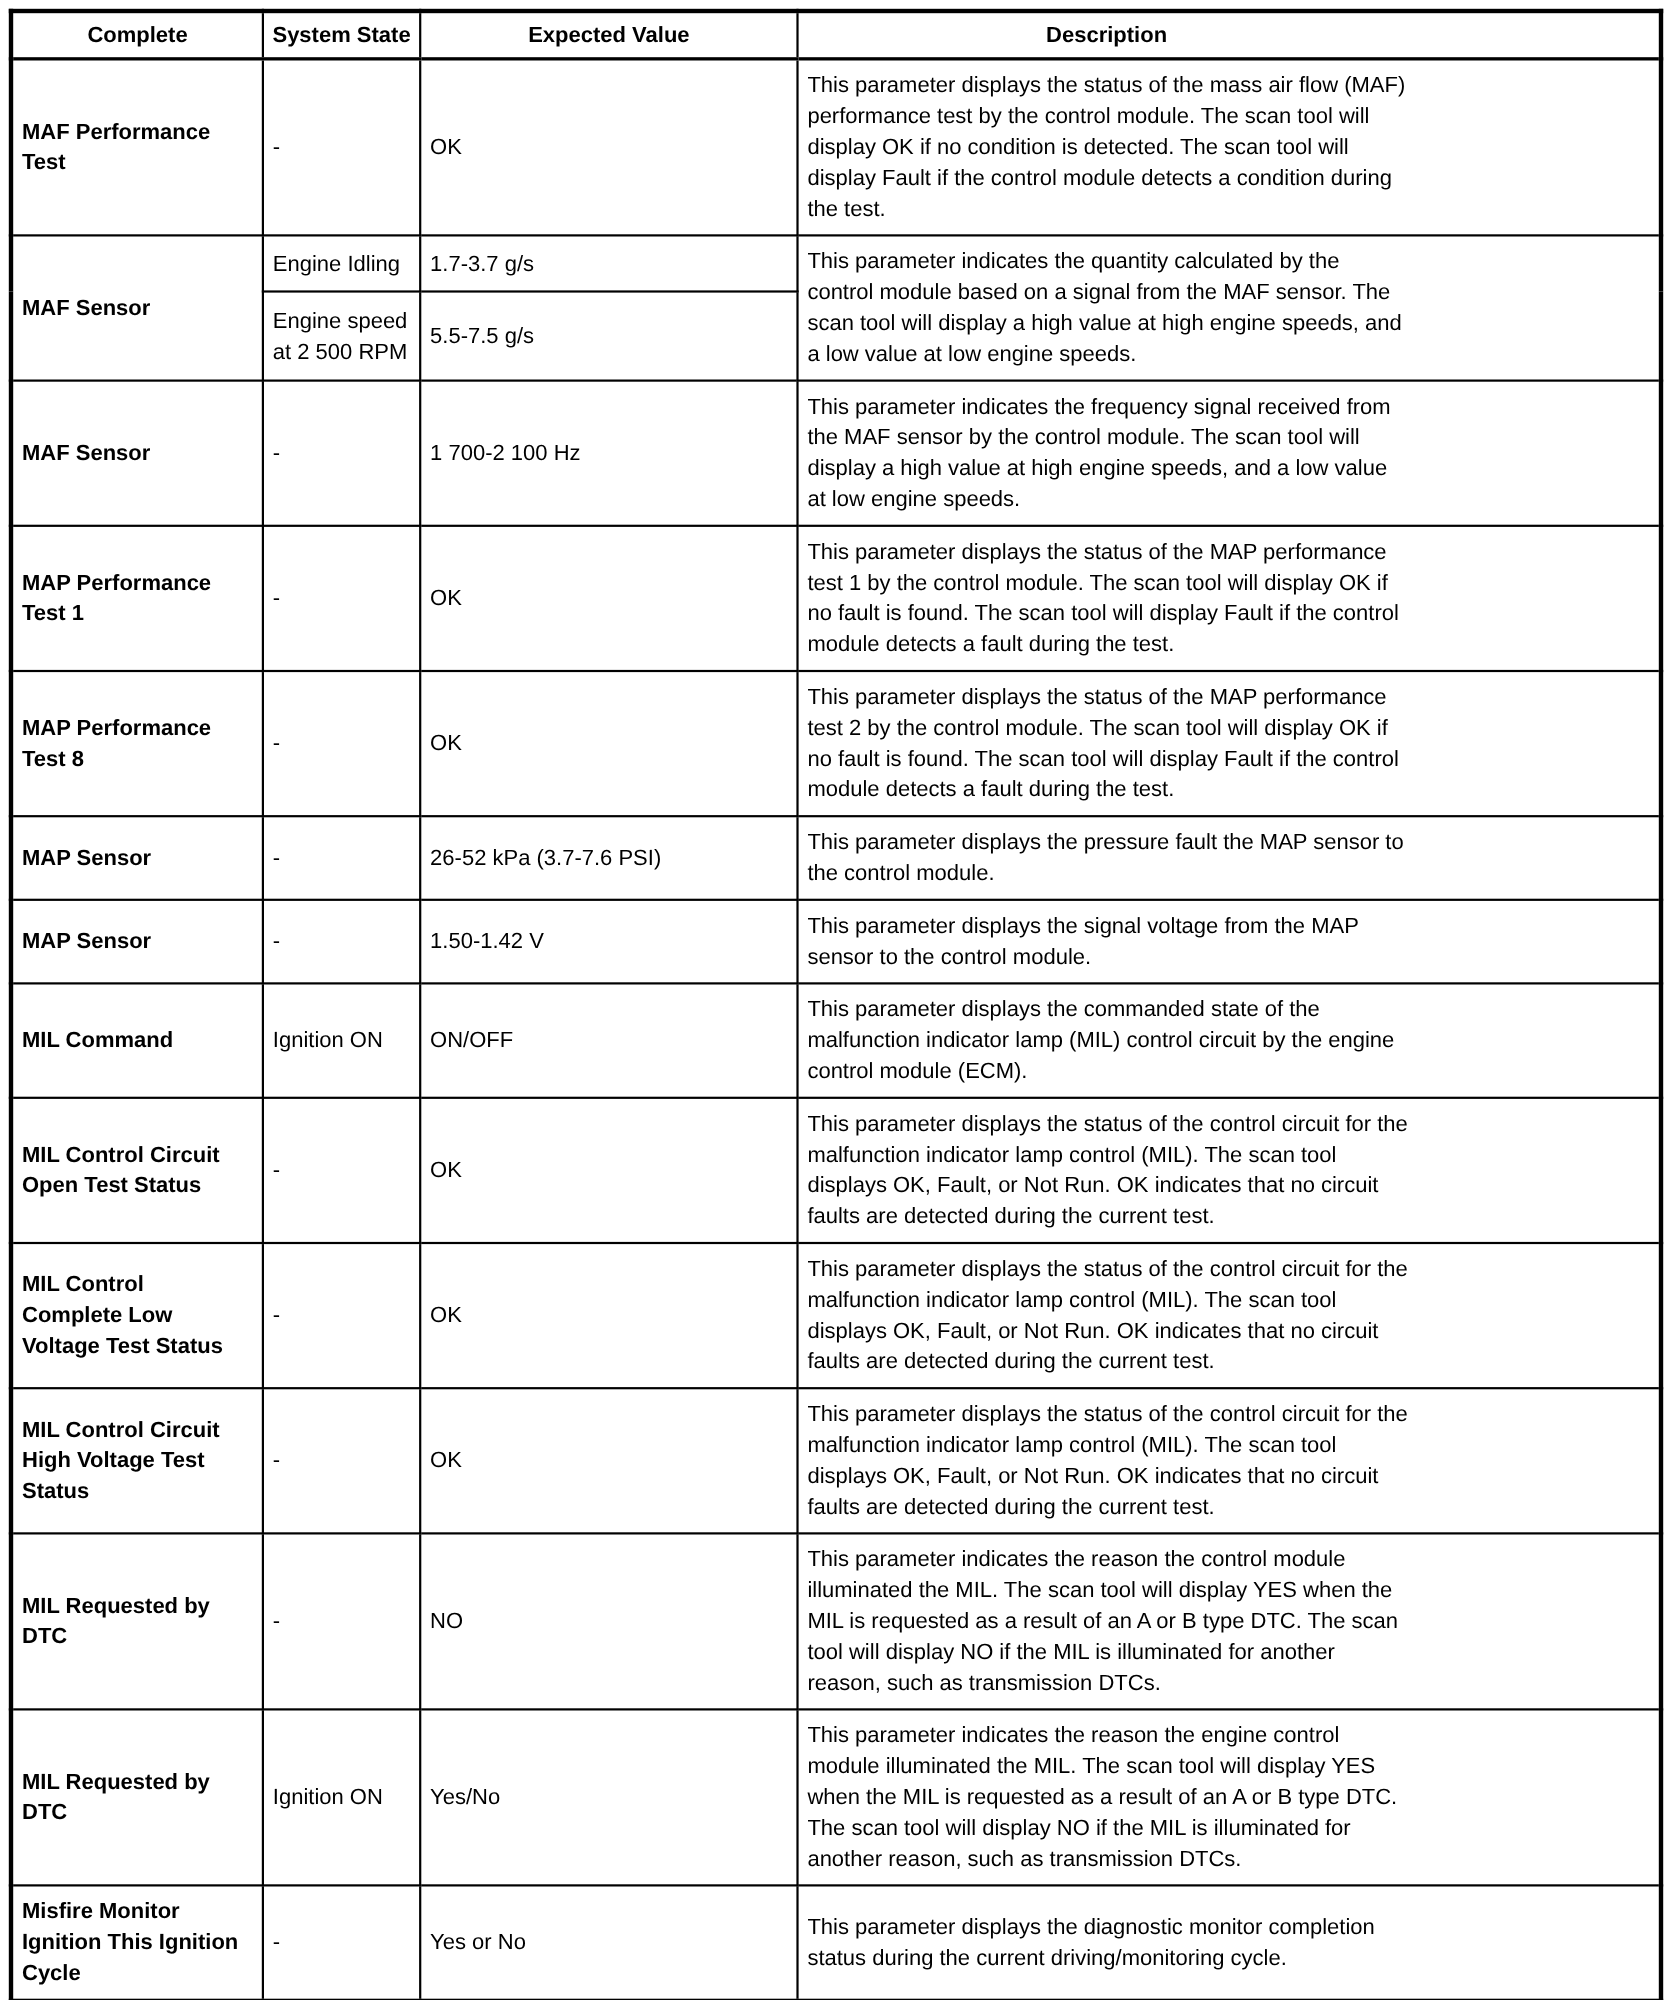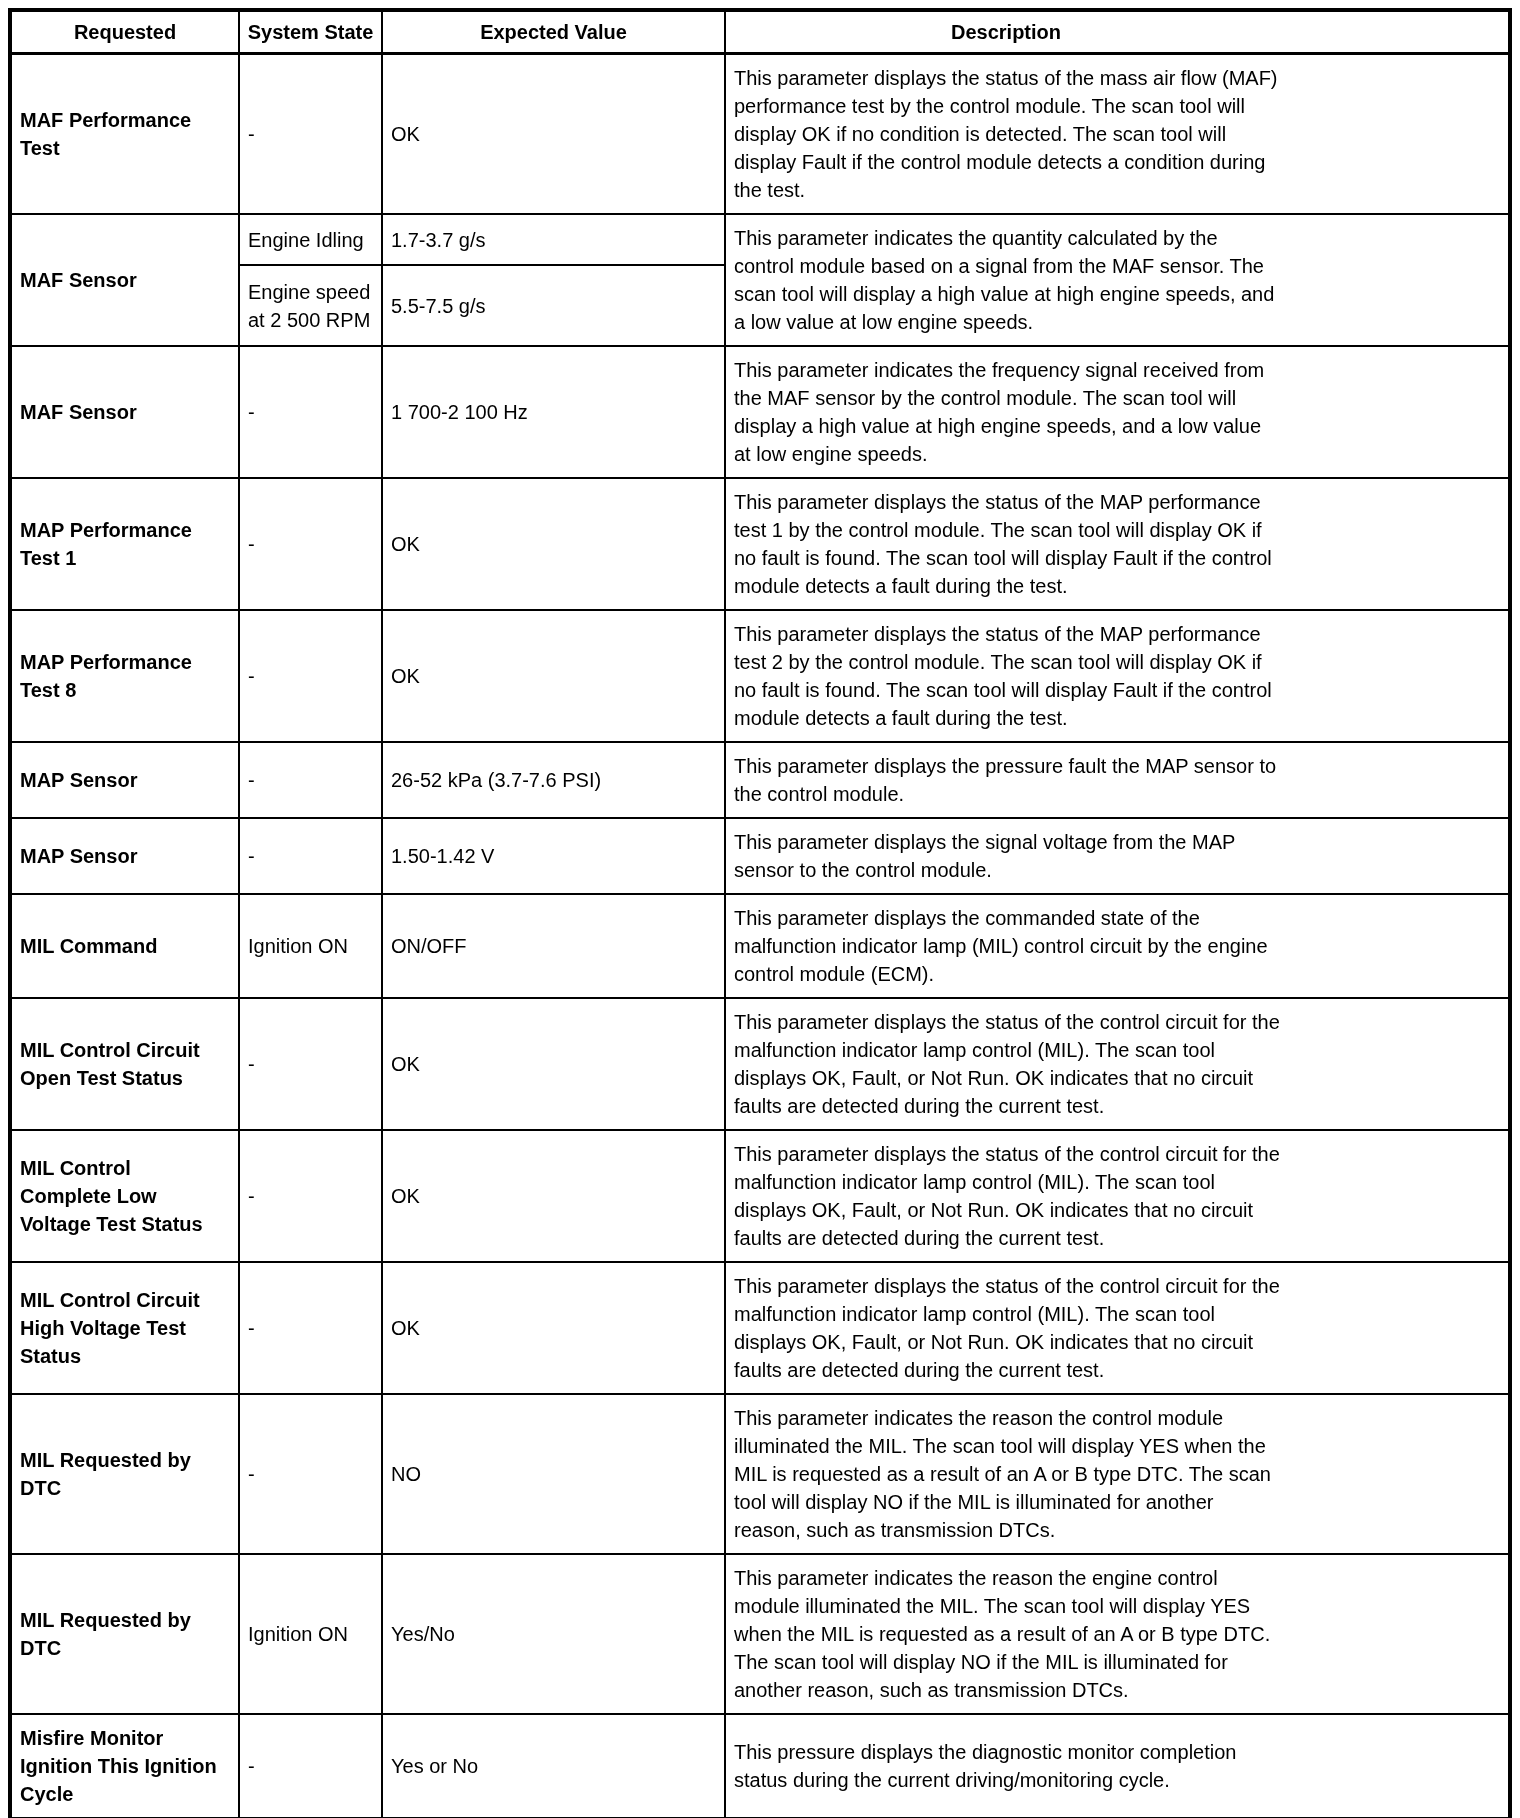--- a/index.html
+++ b/index.html
@@ -49,21 +49,21 @@
 
 <table class="data-table">
   <colgroup>
     <col class="col-param">
     <col class="col-state">
     <col class="col-value">
     <col class="col-desc">
   </colgroup>
   <thead>
     <tr>
-      <th class="c-param">Requested</th>
+      <th class="c-param">Complete</th>
       <th class="c-state">System State</th>
       <th class="c-value">Expected Value</th>
       <th class="c-desc">Description</th>
     </tr>
   </thead>
   <tbody>
     <tr>
       <td class="c-param">MAF Performance Test</td>
       <td class="c-state">-</td>
       <td class="c-value">OK</td>
@@ -142,16 +142,16 @@
     <tr>
       <td class="c-param">MIL Requested by DTC</td>
       <td class="c-state">Ignition ON</td>
       <td class="c-value">Yes/No</td>
       <td class="c-desc">This parameter indicates the reason the engine control module illuminated the MIL. The scan tool will display YES when the MIL is requested as a result of an A or B type DTC. The scan tool will display NO if the MIL is illuminated for another reason, such as transmission DTCs.</td>
     </tr>
     <tr>
       <td class="c-param">Misfire Monitor Ignition This Ignition Cycle</td>
       <td class="c-state">-</td>
       <td class="c-value">Yes or No</td>
-      <td class="c-desc">This pressure displays the diagnostic monitor completion status during the current driving/monitoring cycle.</td>
+      <td class="c-desc">This parameter displays the diagnostic monitor completion status during the current driving/monitoring cycle.</td>
     </tr>
   </tbody>
 </table>
 
 </body></html>

